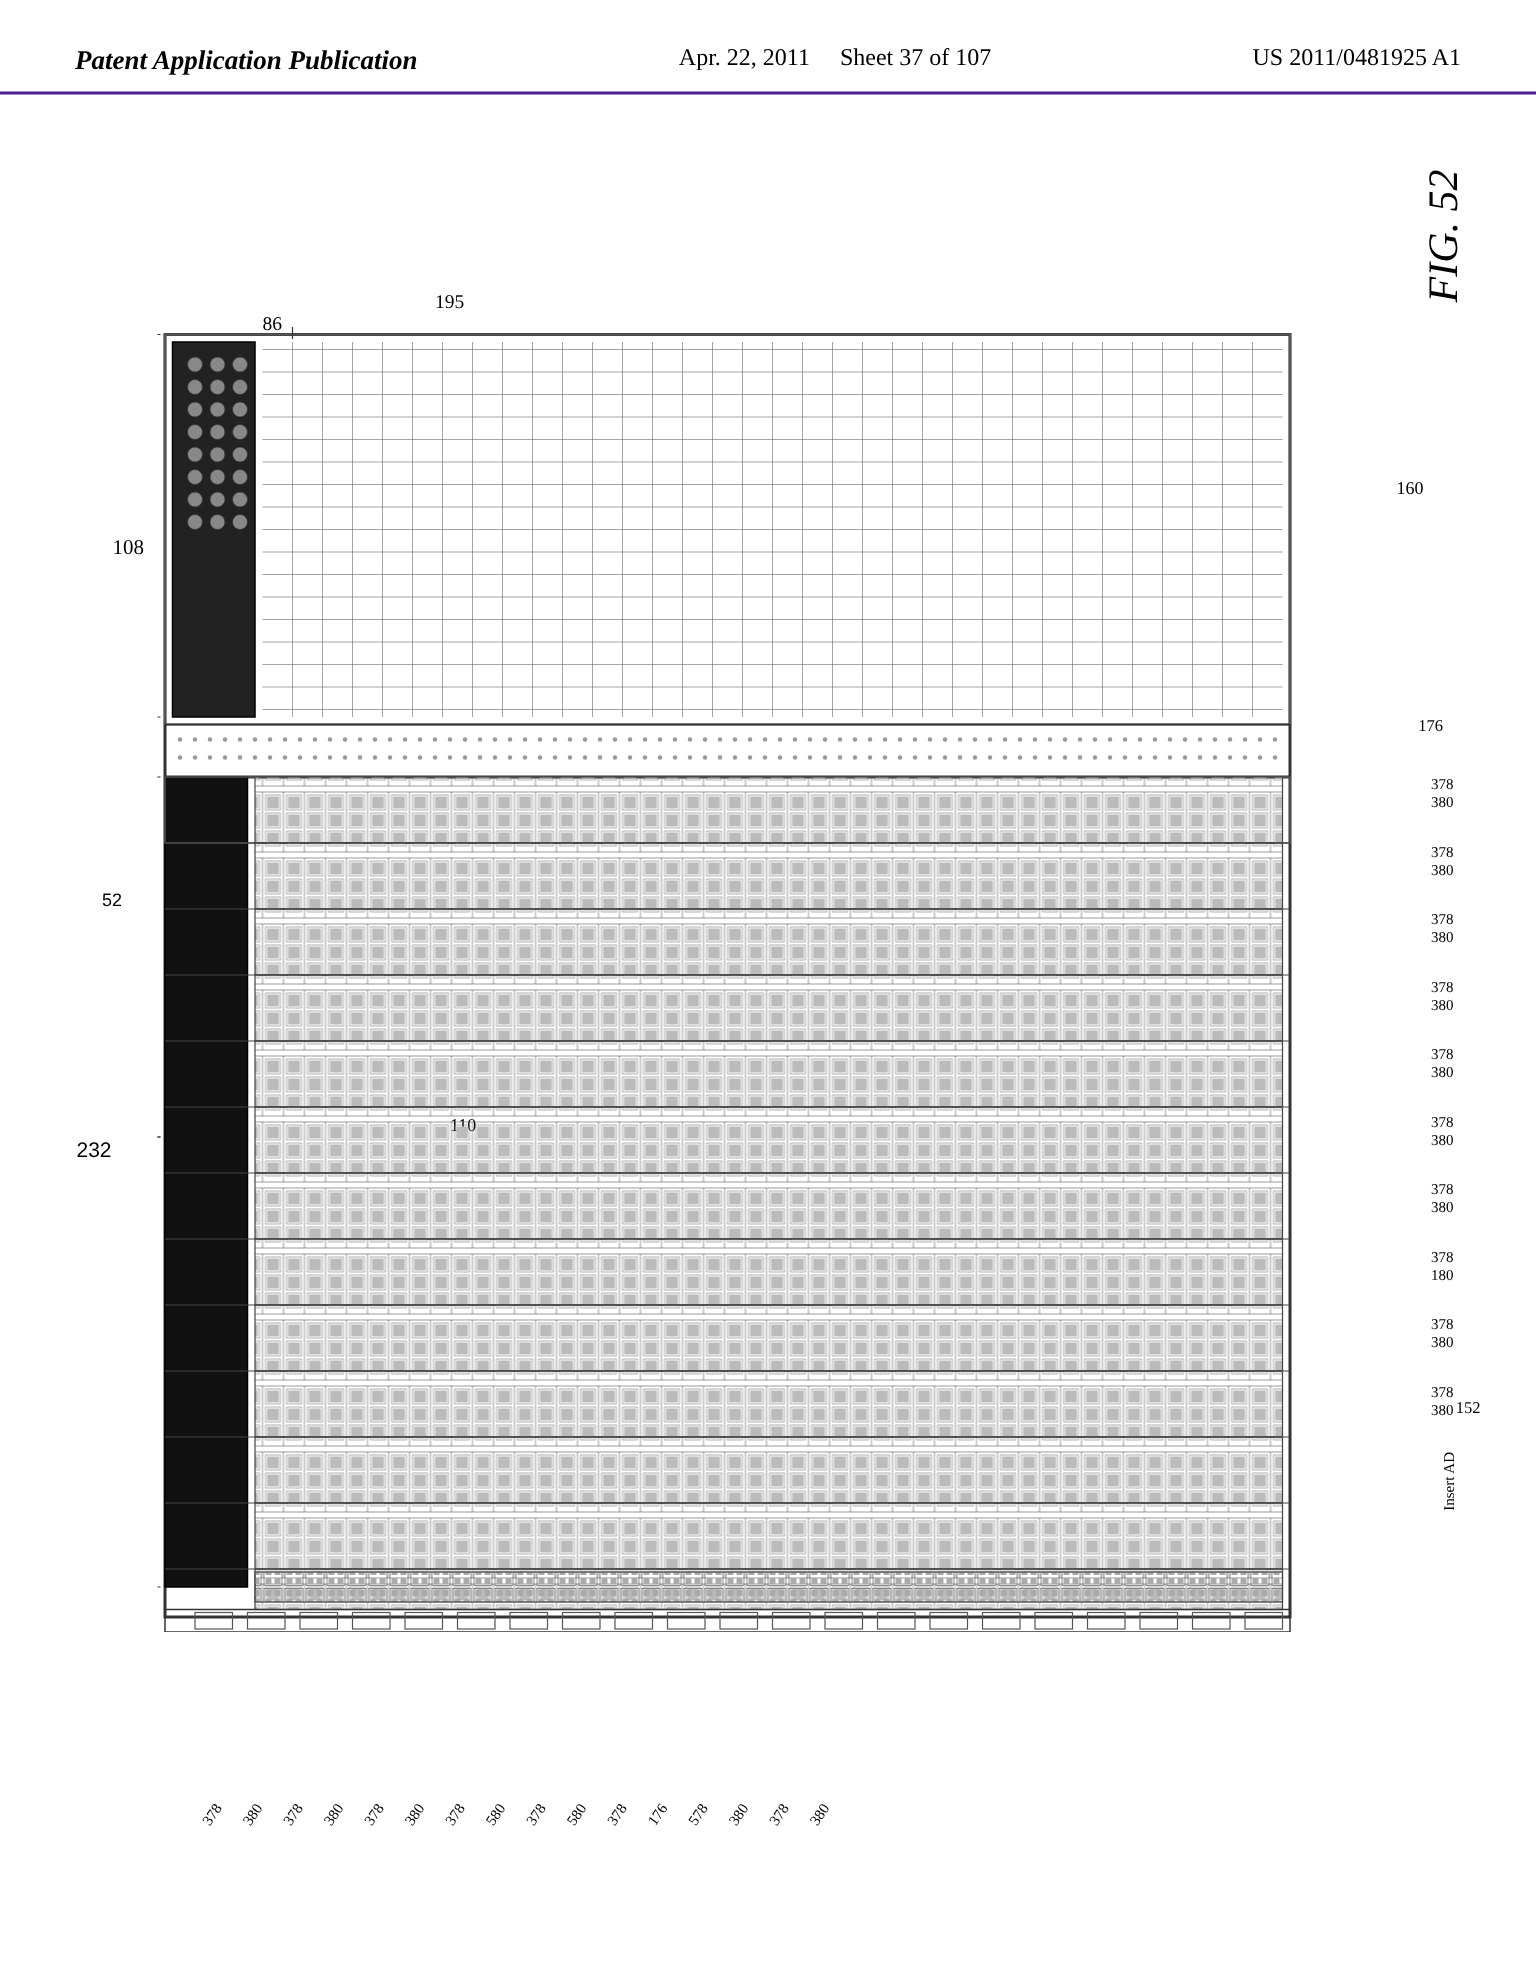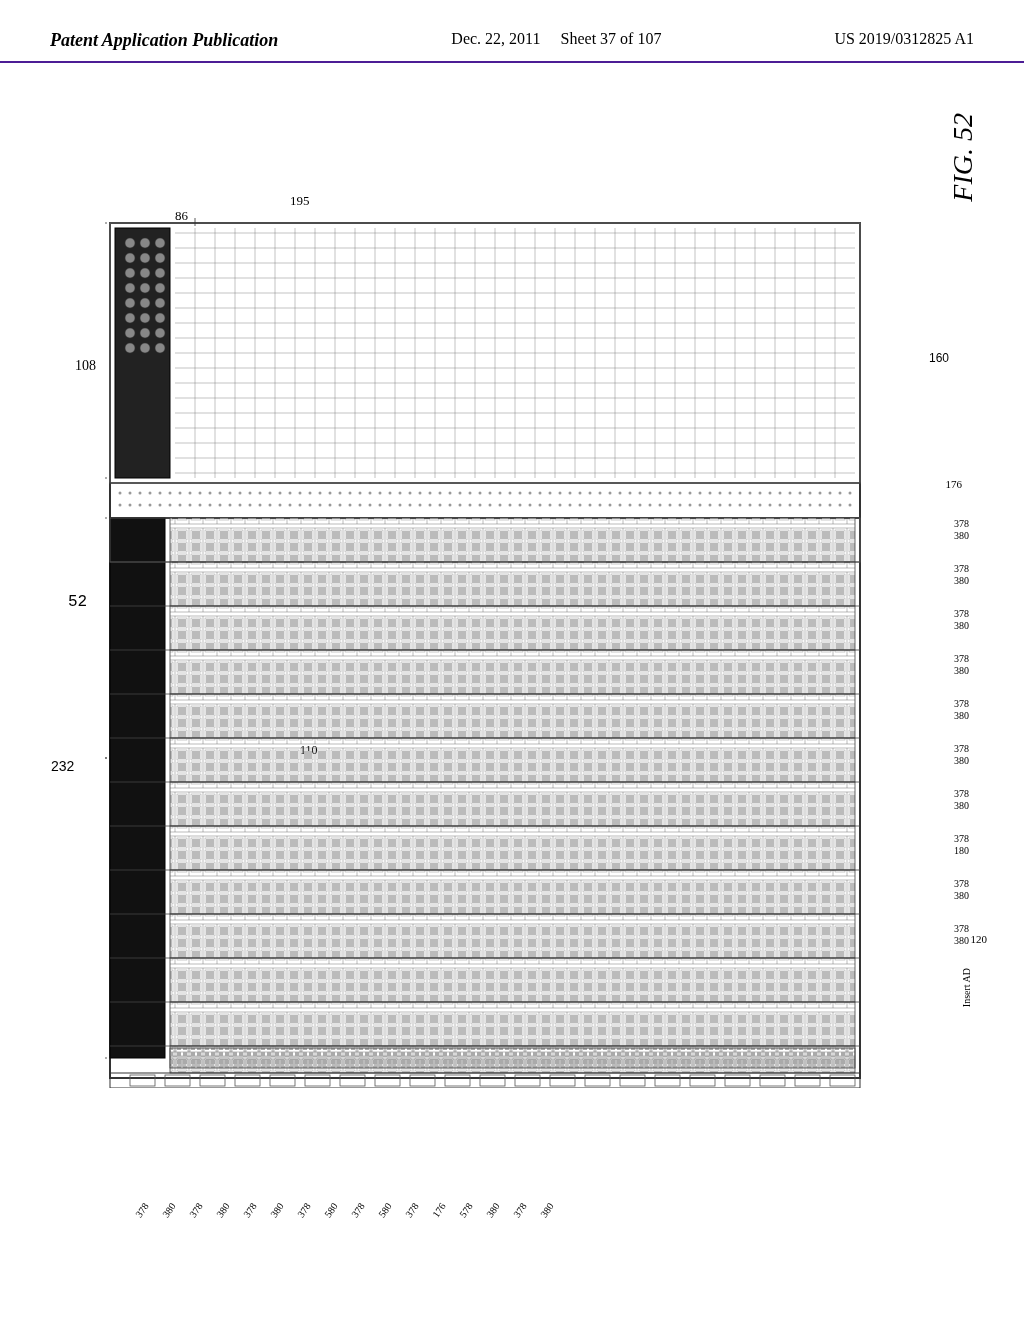--- a/index.html
+++ b/index.html
@@ -35,60 +35,60 @@
       width: 100%;
       height: calc(1320px - 80px);
     }
   </style>
 </head>
 <body>
 
 <div class="header">
   <div class="header-left">Patent Application Publication</div>
   <div class="header-center">
-    <span>Dec. 22, 2011</span>
+    <span>Apr. 22, 2011</span>
     &nbsp;&nbsp;&nbsp;
     <span>Sheet 37 of 107</span>
   </div>
-  <div class="header-right">US 2019/0312825 A1</div>
+  <div class="header-right">US 2011/0481925 A1</div>
 </div>
 
 <div class="main-content">
 
   <div style="position:absolute; top:50px; right:45px; font-size:28px; font-style:italic; font-family:'Comic Sans MS',cursive; writing-mode:vertical-rl; transform:rotate(180deg);">FIG. 52</div>
 
   <div style="position:absolute; top:145px; left:145px; font-size:13px; font-family:'Comic Sans MS',cursive;margin-top:32px;">72</div>
 
   <div style="position:absolute; top:145px; left:175px; font-size:13px; font-family:'Comic Sans MS',cursive;">86</div>
 
   <div style="position:absolute; top:130px; left:290px; font-size:13px; font-family:'Comic Sans MS',cursive;">195</div>
 
   <div style="position:absolute; top:295px; left:75px; font-size:14px; font-family:'Comic Sans MS',cursive;">108</div>
 
-  <div style="position:absolute; top:530px; left:68px; font-size:16px; font-family:Liberation Mono, monospace;">52</div>
+  <div style="position:absolute; top:530px; left:68px; font-size:12px; font-family:Liberation Sans, sans-serif;">52</div>
 
   <div style="position:absolute; top:695px; left:51px; font-size:14px; font-family:Liberation Sans, sans-serif;text-align:right;">232</div>
 
   <div style="position:absolute; top:680px; left:300px; font-size:12px; font-family:'Comic Sans MS',cursive;">110</div>
 
-  <div style="position:absolute; top:255px; right:75px; font-size:12px; font-family:Liberation Sans, sans-serif;margin-top:33px;">160</div>
+  <div style="position:absolute; top:255px; right:75px; font-size:12px; font-family:Liberation Serif, serif;">160</div>
   <div style="position:absolute; top:415px; right:62px; font-size:11px; font-family:'Comic Sans MS',cursive;">176</div>
 
   <div style="position:absolute; top:455px; right:55px; font-size:10px; font-family:'Comic Sans MS',cursive; line-height:1.2;">378<br>380</div>
   <div style="position:absolute; top:500px; right:55px; font-size:10px; font-family:'Comic Sans MS',cursive; line-height:1.2;">378<br>380</div>
   <div style="position:absolute; top:545px; right:55px; font-size:10px; font-family:'Comic Sans MS',cursive; line-height:1.2;">378<br>380</div>
   <div style="position:absolute; top:590px; right:55px; font-size:10px; font-family:'Comic Sans MS',cursive; line-height:1.2;">378<br>380</div>
   <div style="position:absolute; top:635px; right:55px; font-size:10px; font-family:'Comic Sans MS',cursive; line-height:1.2;">378<br>380</div>
   <div style="position:absolute; top:680px; right:55px; font-size:10px; font-family:'Comic Sans MS',cursive; line-height:1.2;">378<br>380</div>
   <div style="position:absolute; top:725px; right:55px; font-size:10px; font-family:'Comic Sans MS',cursive; line-height:1.2;">378<br>380</div>
   <div style="position:absolute; top:770px; right:55px; font-size:10px; font-family:'Comic Sans MS',cursive; line-height:1.2;">378<br>180</div>
   <div style="position:absolute; top:815px; right:55px; font-size:10px; font-family:'Comic Sans MS',cursive; line-height:1.2;">378<br>380</div>
   <div style="position:absolute; top:860px; right:55px; font-size:10px; font-family:'Comic Sans MS',cursive; line-height:1.2;">378<br>380</div>
   <div style="position:absolute; top:905px; right:52px; font-size:10px; font-family:'Comic Sans MS',cursive; writing-mode:vertical-rl; transform:rotate(180deg);">Insert AD</div>
-  <div style="position:absolute; top:870px; right:37px; font-size:11px; font-family:'Comic Sans MS',cursive;">120</div>
+  <div style="position:absolute; top:870px; right:37px; font-size:11px; font-family:'Comic Sans MS',cursive;">152</div>
 
   <svg style="position:absolute; top:155px; left:105px; width:790px; height:870px;" viewBox="0 0 790 870" xmlns="http://www.w3.org/2000/svg">
 
     <rect x="5" y="5" width="750" height="855" fill="none" stroke="#333" stroke-width="2"></rect>
 
     <rect x="5" y="5" width="750" height="260" fill="none" stroke="#555" stroke-width="1.5"></rect>
 
     <rect x="10" y="10" width="55" height="250" fill="#222" stroke="#000" stroke-width="1"></rect>
 
     <g fill="#888" stroke="#333" stroke-width="0.5">

